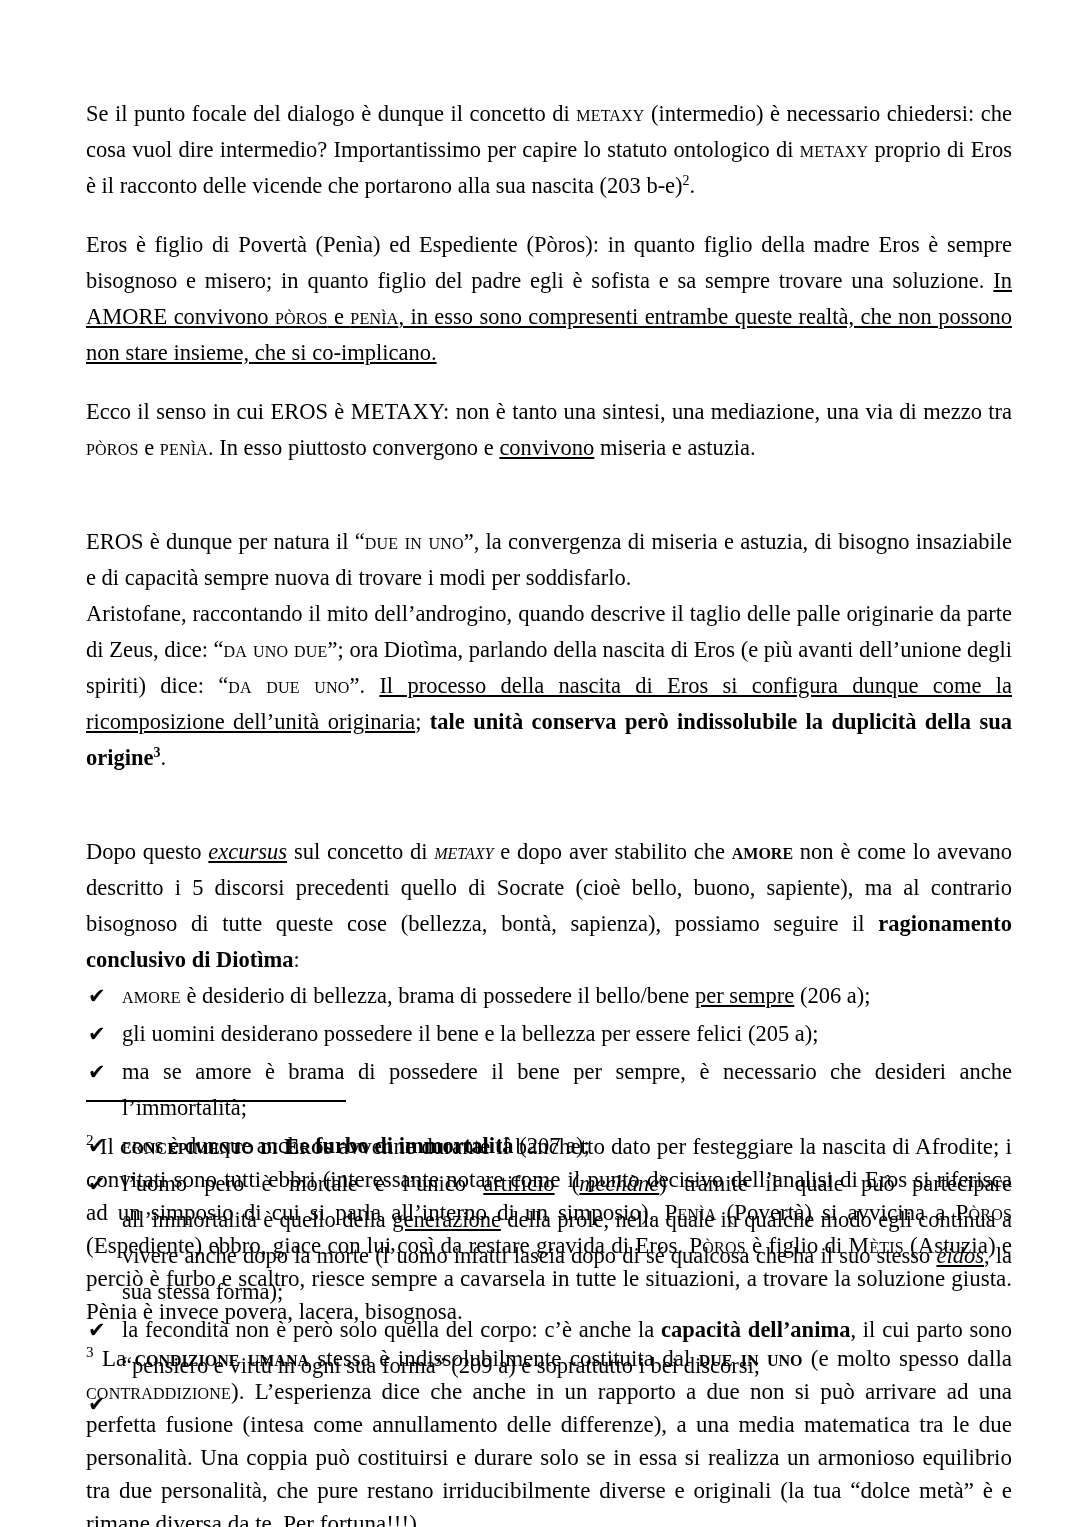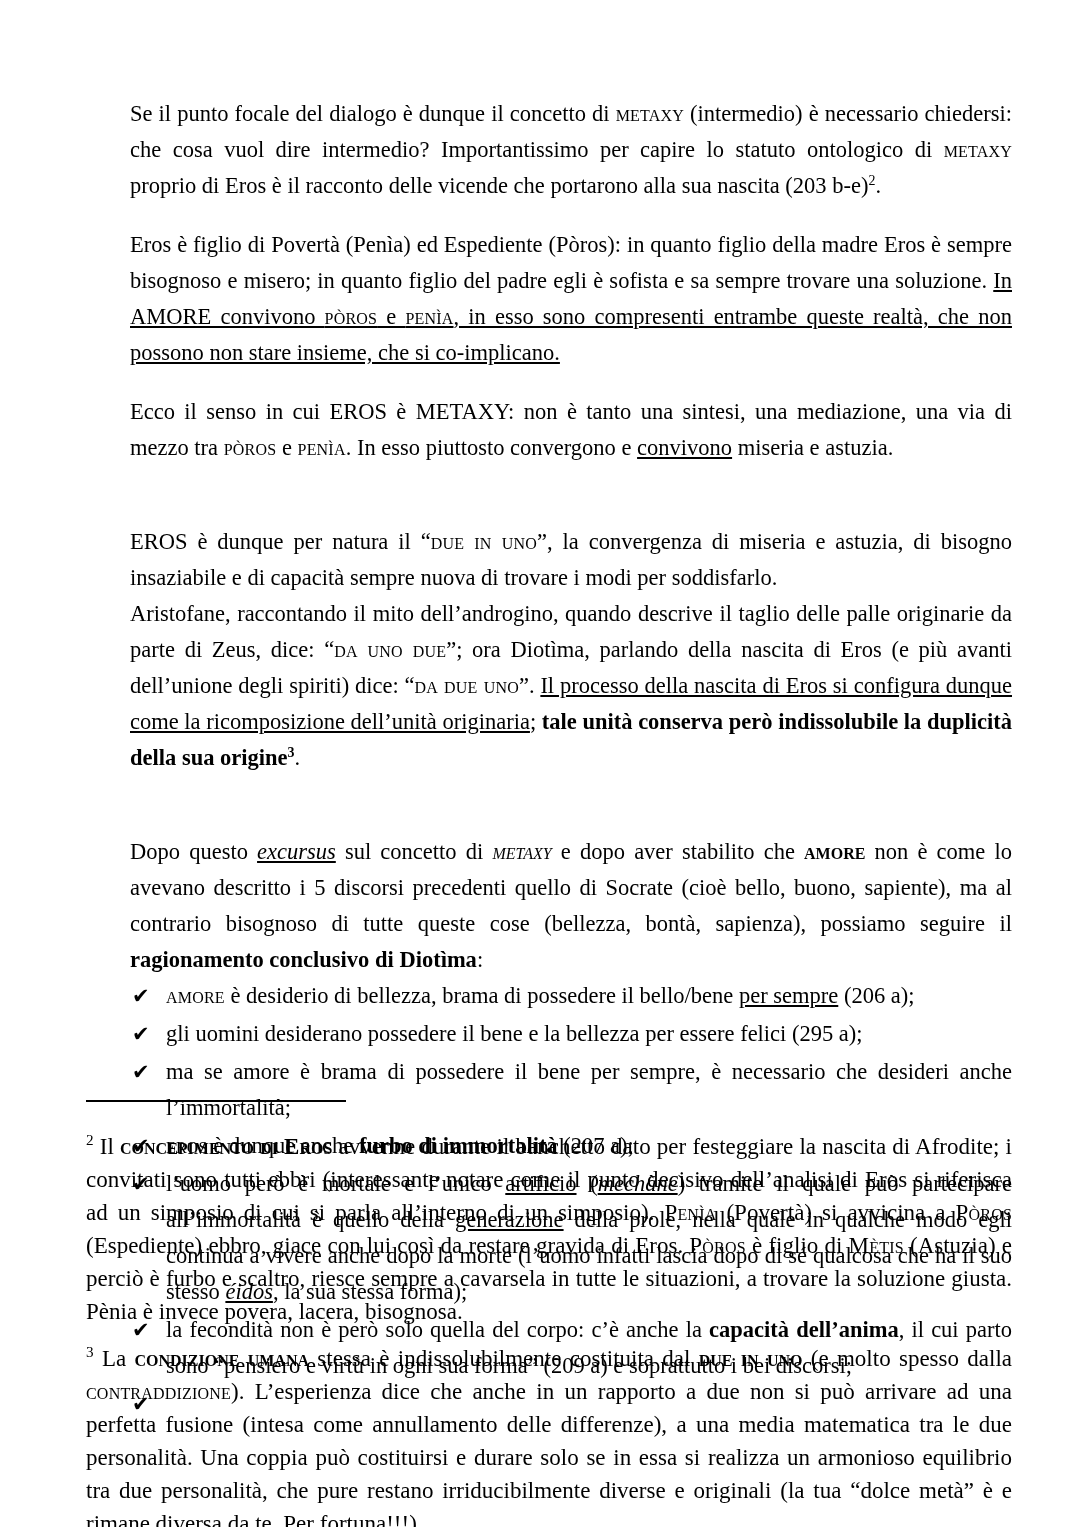--- a/index.html
+++ b/index.html
@@ -16,21 +16,20 @@
     padding: 96px 68px 0 86px;
     font-family: "Liberation Serif", "DejaVu Serif", serif;
     color: #000000;
     overflow: hidden;
   }
   .body-block {
     font-size: 22.5px;
     line-height: 36px;
     text-align: justify;
     text-justify: inter-word;
-    margin-left: 44px;
   }
   p.para {
     margin: 0 0 23px 0;
     text-align: justify;
   }
   p.para.tight {
     margin-bottom: 0;
   }
   p.para.gap-lg {
     margin-bottom: 58px;
@@ -110,21 +109,21 @@
 
     <p class="para">Se il punto focale del dialogo è dunque il concetto di <span class="sc">metaxy</span> (intermedio) è necessario chiedersi: che cosa vuol dire intermedio? Importantissimo per capire lo statuto ontologico di <span class="sc">metaxy</span> proprio di Eros è il racconto delle vicende che portarono alla sua nascita (203 b-e)<sup>2</sup>.</p>
     <p class="para">Eros è figlio di Povertà (Penìa) ed Espediente (Pòros): in quanto figlio della madre Eros è sempre bisognoso e misero; in quanto figlio del padre egli è sofista e sa sempre trovare una soluzione. <span class="u">In AMORE convivono </span><span class="sc u">pòros</span><span class="u"> e </span><span class="sc u">penìa</span><span class="u">, in esso sono compresenti entrambe queste realtà, che non possono non stare insieme, che si co-implicano.</span></p>
     <p class="para gap-lg">Ecco il senso in cui EROS è METAXY: non è tanto una sintesi, una mediazione, una via di mezzo tra <span class="sc">pòros</span> e <span class="sc">penìa</span>. In esso piuttosto convergono e <span class="u">convivono</span> miseria e astuzia.</p>
     <p class="para tight">EROS è dunque per natura il “<span class="sc">due in uno</span>”, la convergenza di miseria e astuzia, di bisogno insaziabile e di capacità sempre nuova di trovare i modi per soddisfarlo.</p>
     <p class="para gap-lg">Aristofane, raccontando il mito dell’androgino, quando descrive il taglio delle palle originarie da parte di Zeus, dice: “<span class="sc">da uno due</span>”; ora Diotìma, parlando della nascita di Eros (e più avanti dell’unione degli spiriti) dice: “<span class="sc">da due uno</span>”. <span class="u">Il processo della nascita di Eros si configura dunque come la ricomposizione dell’unità originaria</span>; <span class="b">tale unità conserva però indissolubile la duplicità della sua origine</span><sup class="b">3</sup>.</p>
     <p class="para tight">Dopo questo <span class="i">excursus</span> sul concetto di <span class="sc-i">metaxy</span> e dopo aver stabilito che <span class="sc-b">amore</span> non è come lo avevano descritto i 5 discorsi precedenti quello di Socrate (cioè bello, buono, sapiente), ma al contrario bisognoso di tutte queste cose (bellezza, bontà, sapienza), possiamo seguire il <span class="b">ragionamento conclusivo di Diotìma</span>:</p>
 
     <ul class="checklist">
       <li><span class="tick">✔</span><span><span class="sc">amore</span> è desiderio di bellezza, brama di possedere il bello/bene <span class="u">per sempre</span> (206 a);</span></li>
-      <li><span class="tick">✔</span><span>gli uomini desiderano possedere il bene e la bellezza per essere felici (295 a);</span></li>
+      <li><span class="tick">✔</span><span>gli uomini desiderano possedere il bene e la bellezza per essere felici (205 a);</span></li>
       <li><span class="tick">✔</span><span>ma se amore è brama di possedere il bene per sempre, è necessario che desideri anche l’immortalità;</span></li>
       <li><span class="tick">✔</span><span><span class="sc">eros</span> è dunque anche <span class="b">furbo di immortalità</span> (207 a);</span></li>
       <li><span class="tick">✔</span><span>l’uomo però è mortale e l’unico <span class="u">artificio</span> (<span class="i">mechàne</span>) tramite il quale può partecipare all’immortalità è quello della <span class="u">generazione</span> della prole, nella quale in qualche modo egli continua a vivere anche dopo la morte (l’uomo infatti lascia dopo di sé qualcosa che ha il suo stesso <span class="i">éidos</span>, la sua stessa forma);</span></li>
       <li><span class="tick">✔</span><span>la fecondità non è però solo quella del corpo: c’è anche la <span class="b">capacità dell’anima</span>, il cui parto sono “pensiero e virtù in ogni sua forma” (209 a) e soprattutto i bei discorsi;</span></li>
       <li><span class="tick">✔</span></li>
     </ul>
 
   </div>
 
   <div class="footnotes">

